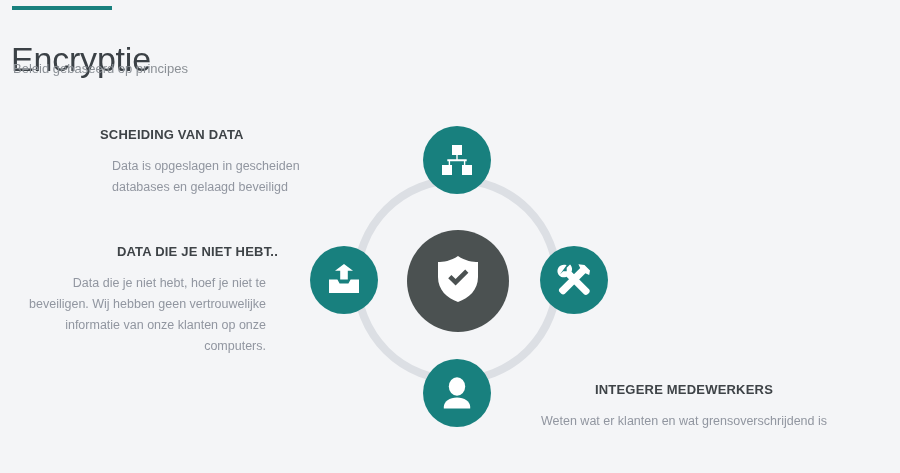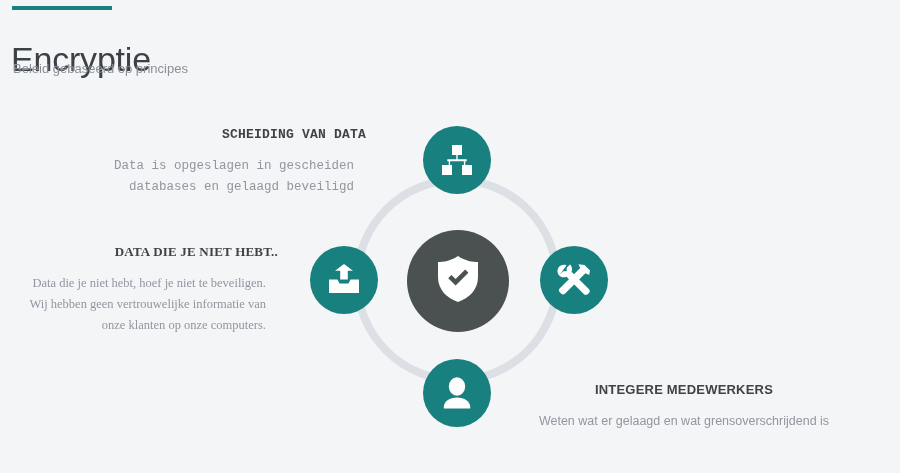--- a/index.html
+++ b/index.html
@@ -116,29 +116,27 @@
     font-weight: 400;
     color: #9196a0;
     line-height: 21px;
     margin: 12px;
   }
 
   .label-scheiding {
     left: 100px;
     top: 126px;
     width: 266px;
-    text-align: right;
-    font-family: Liberation Mono, monospace;
+    text-align: left;
   }
   .label-data {
     left: 0px;
     top: 243px;
     width: 278px;
     text-align: right;
-    font-family: Liberation Serif, serif;
   }
   .label-beveilig {
     left: 627px;
     top: 248px;
     width: 270px;
     text-align: left;
   }
   .label-integere {
     left: 519px;
     top: 381px;
@@ -214,16 +212,16 @@
   </div>
 
   <div class="label label-data">
     <div class="label-title">DATA DIE JE NIET HEBT..</div>
     <div class="label-desc">Data die je niet hebt, hoef je niet te beveiligen. Wij hebben geen vertrouwelijke informatie van onze klanten op onze computers.</div>
   </div>
 
 
   <div class="label label-integere">
     <div class="label-title">INTEGERE MEDEWERKERS</div>
-    <div class="label-desc">Weten wat er gelaagd en wat grensoverschrijdend is</div>
+    <div class="label-desc">Weten wat er klanten en wat grensoverschrijdend is</div>
   </div>
 
 </div>
 
 </body></html>

